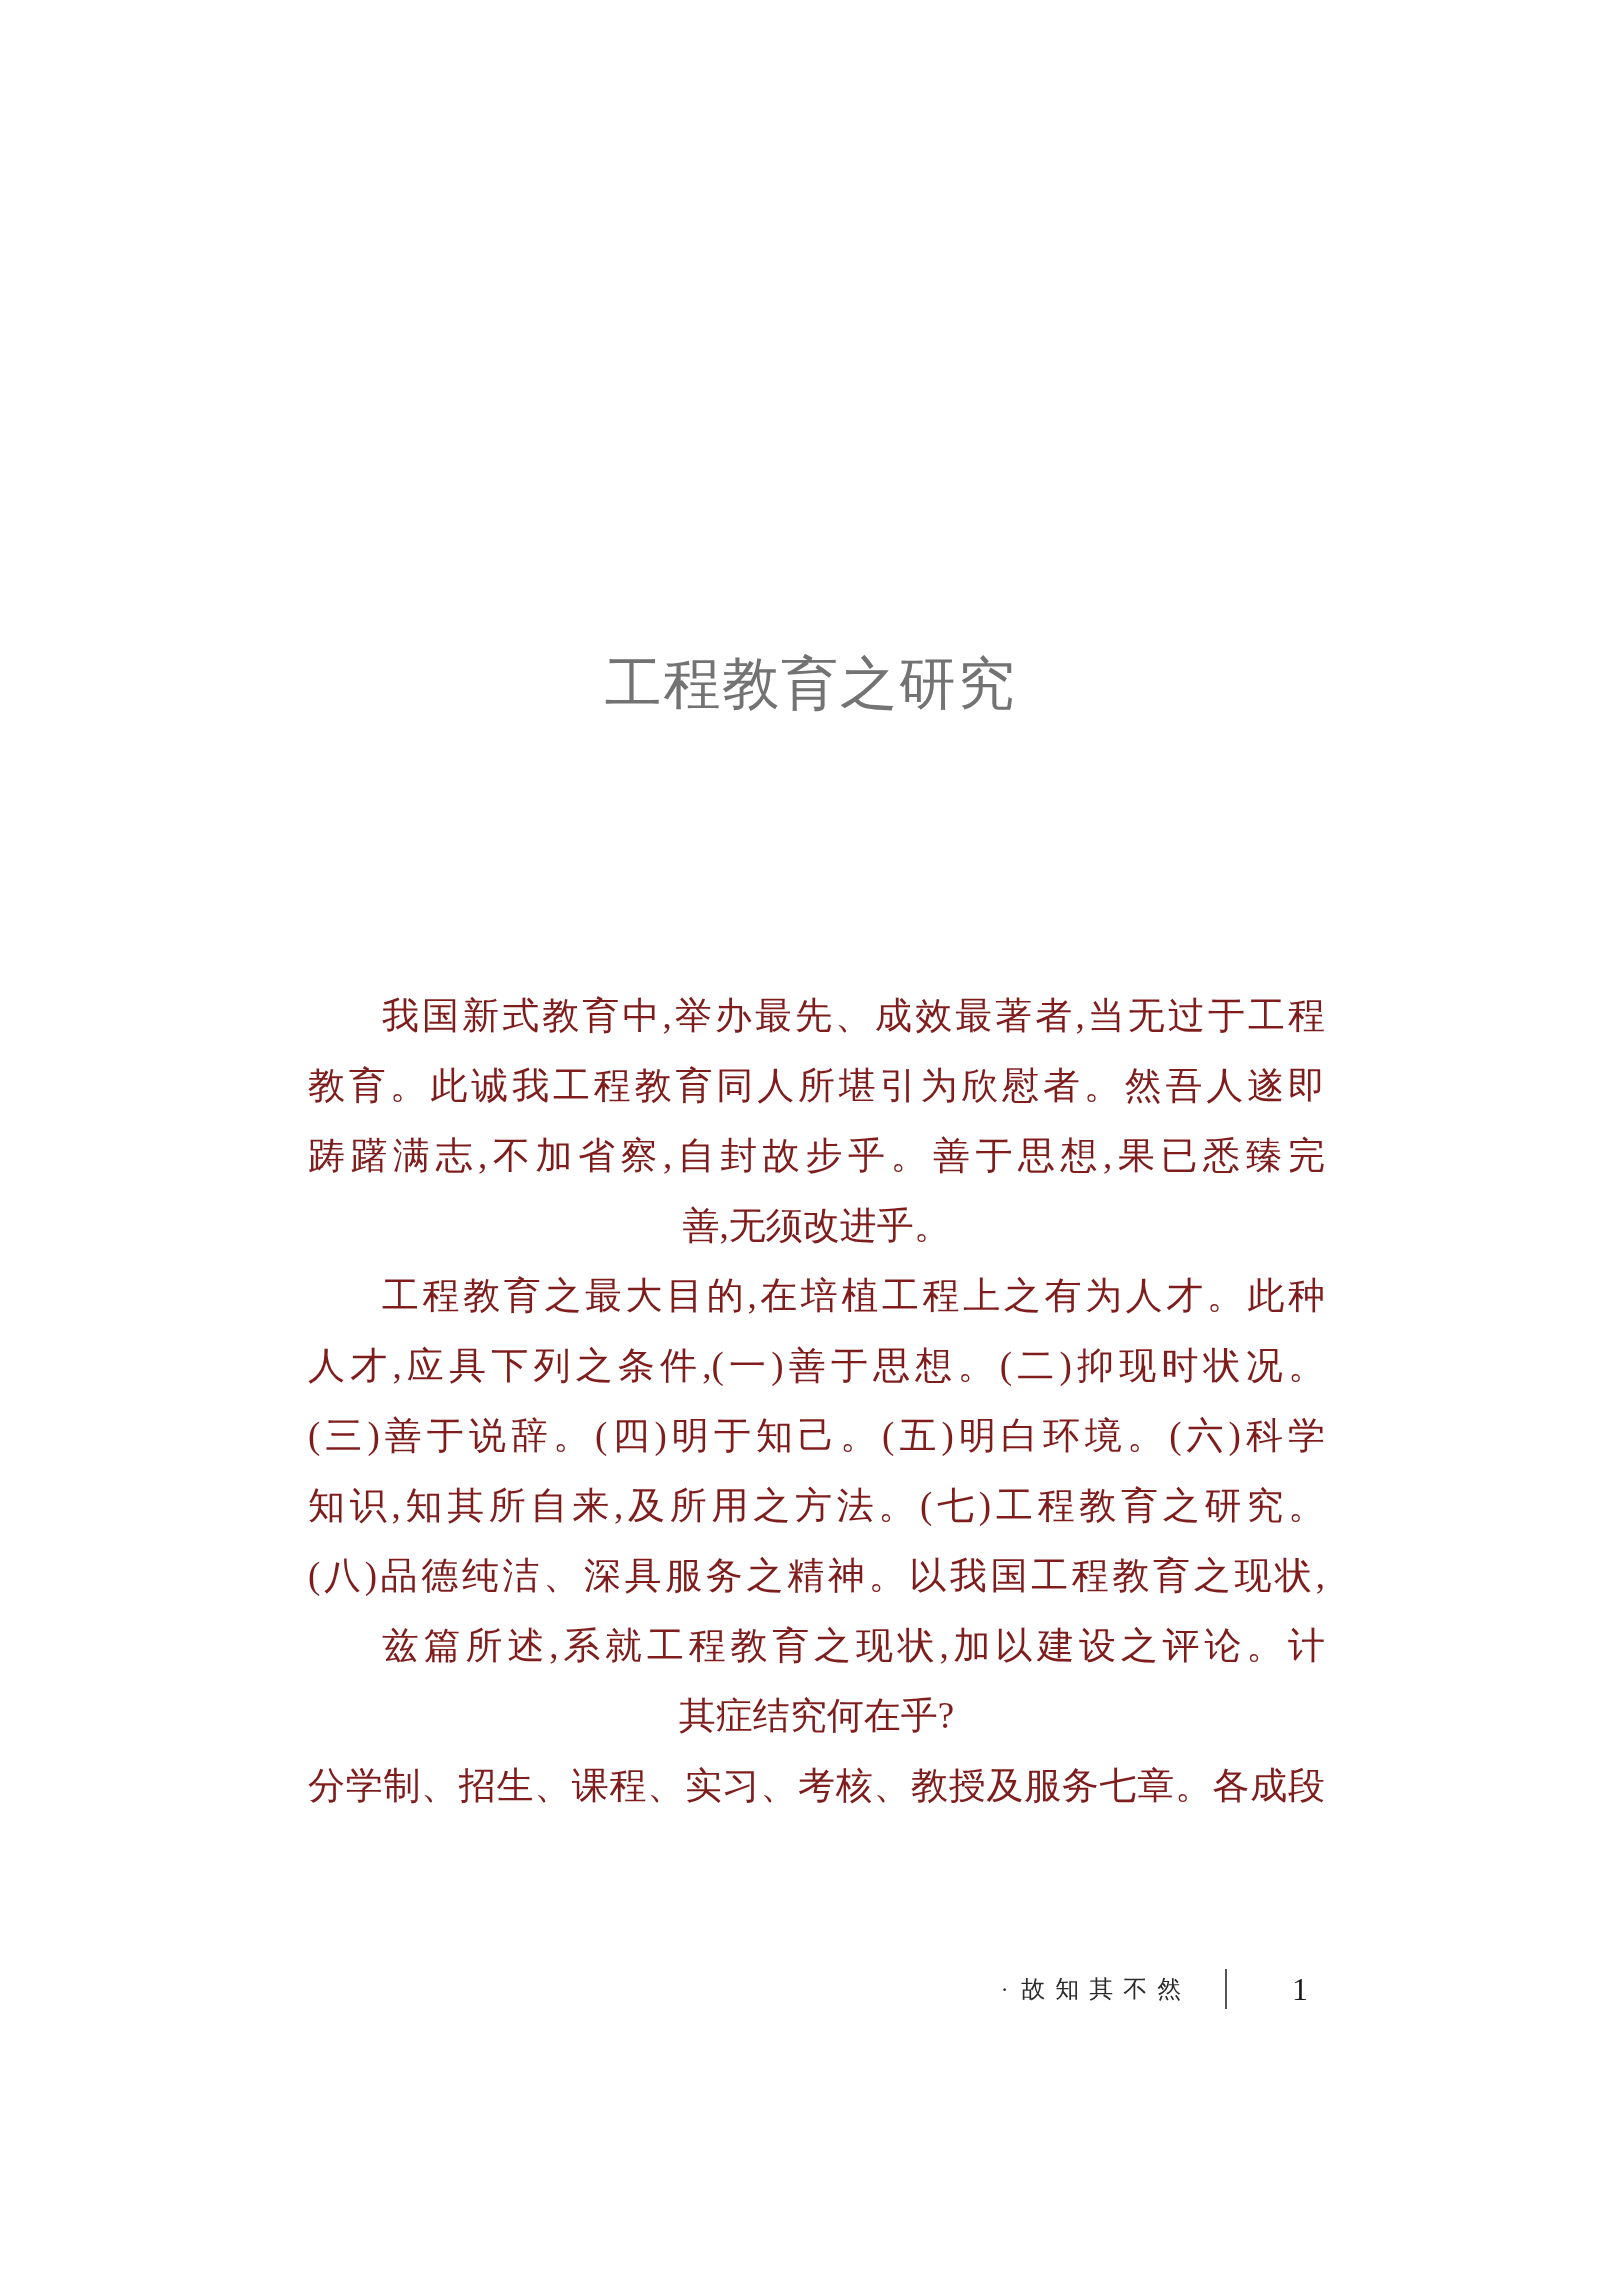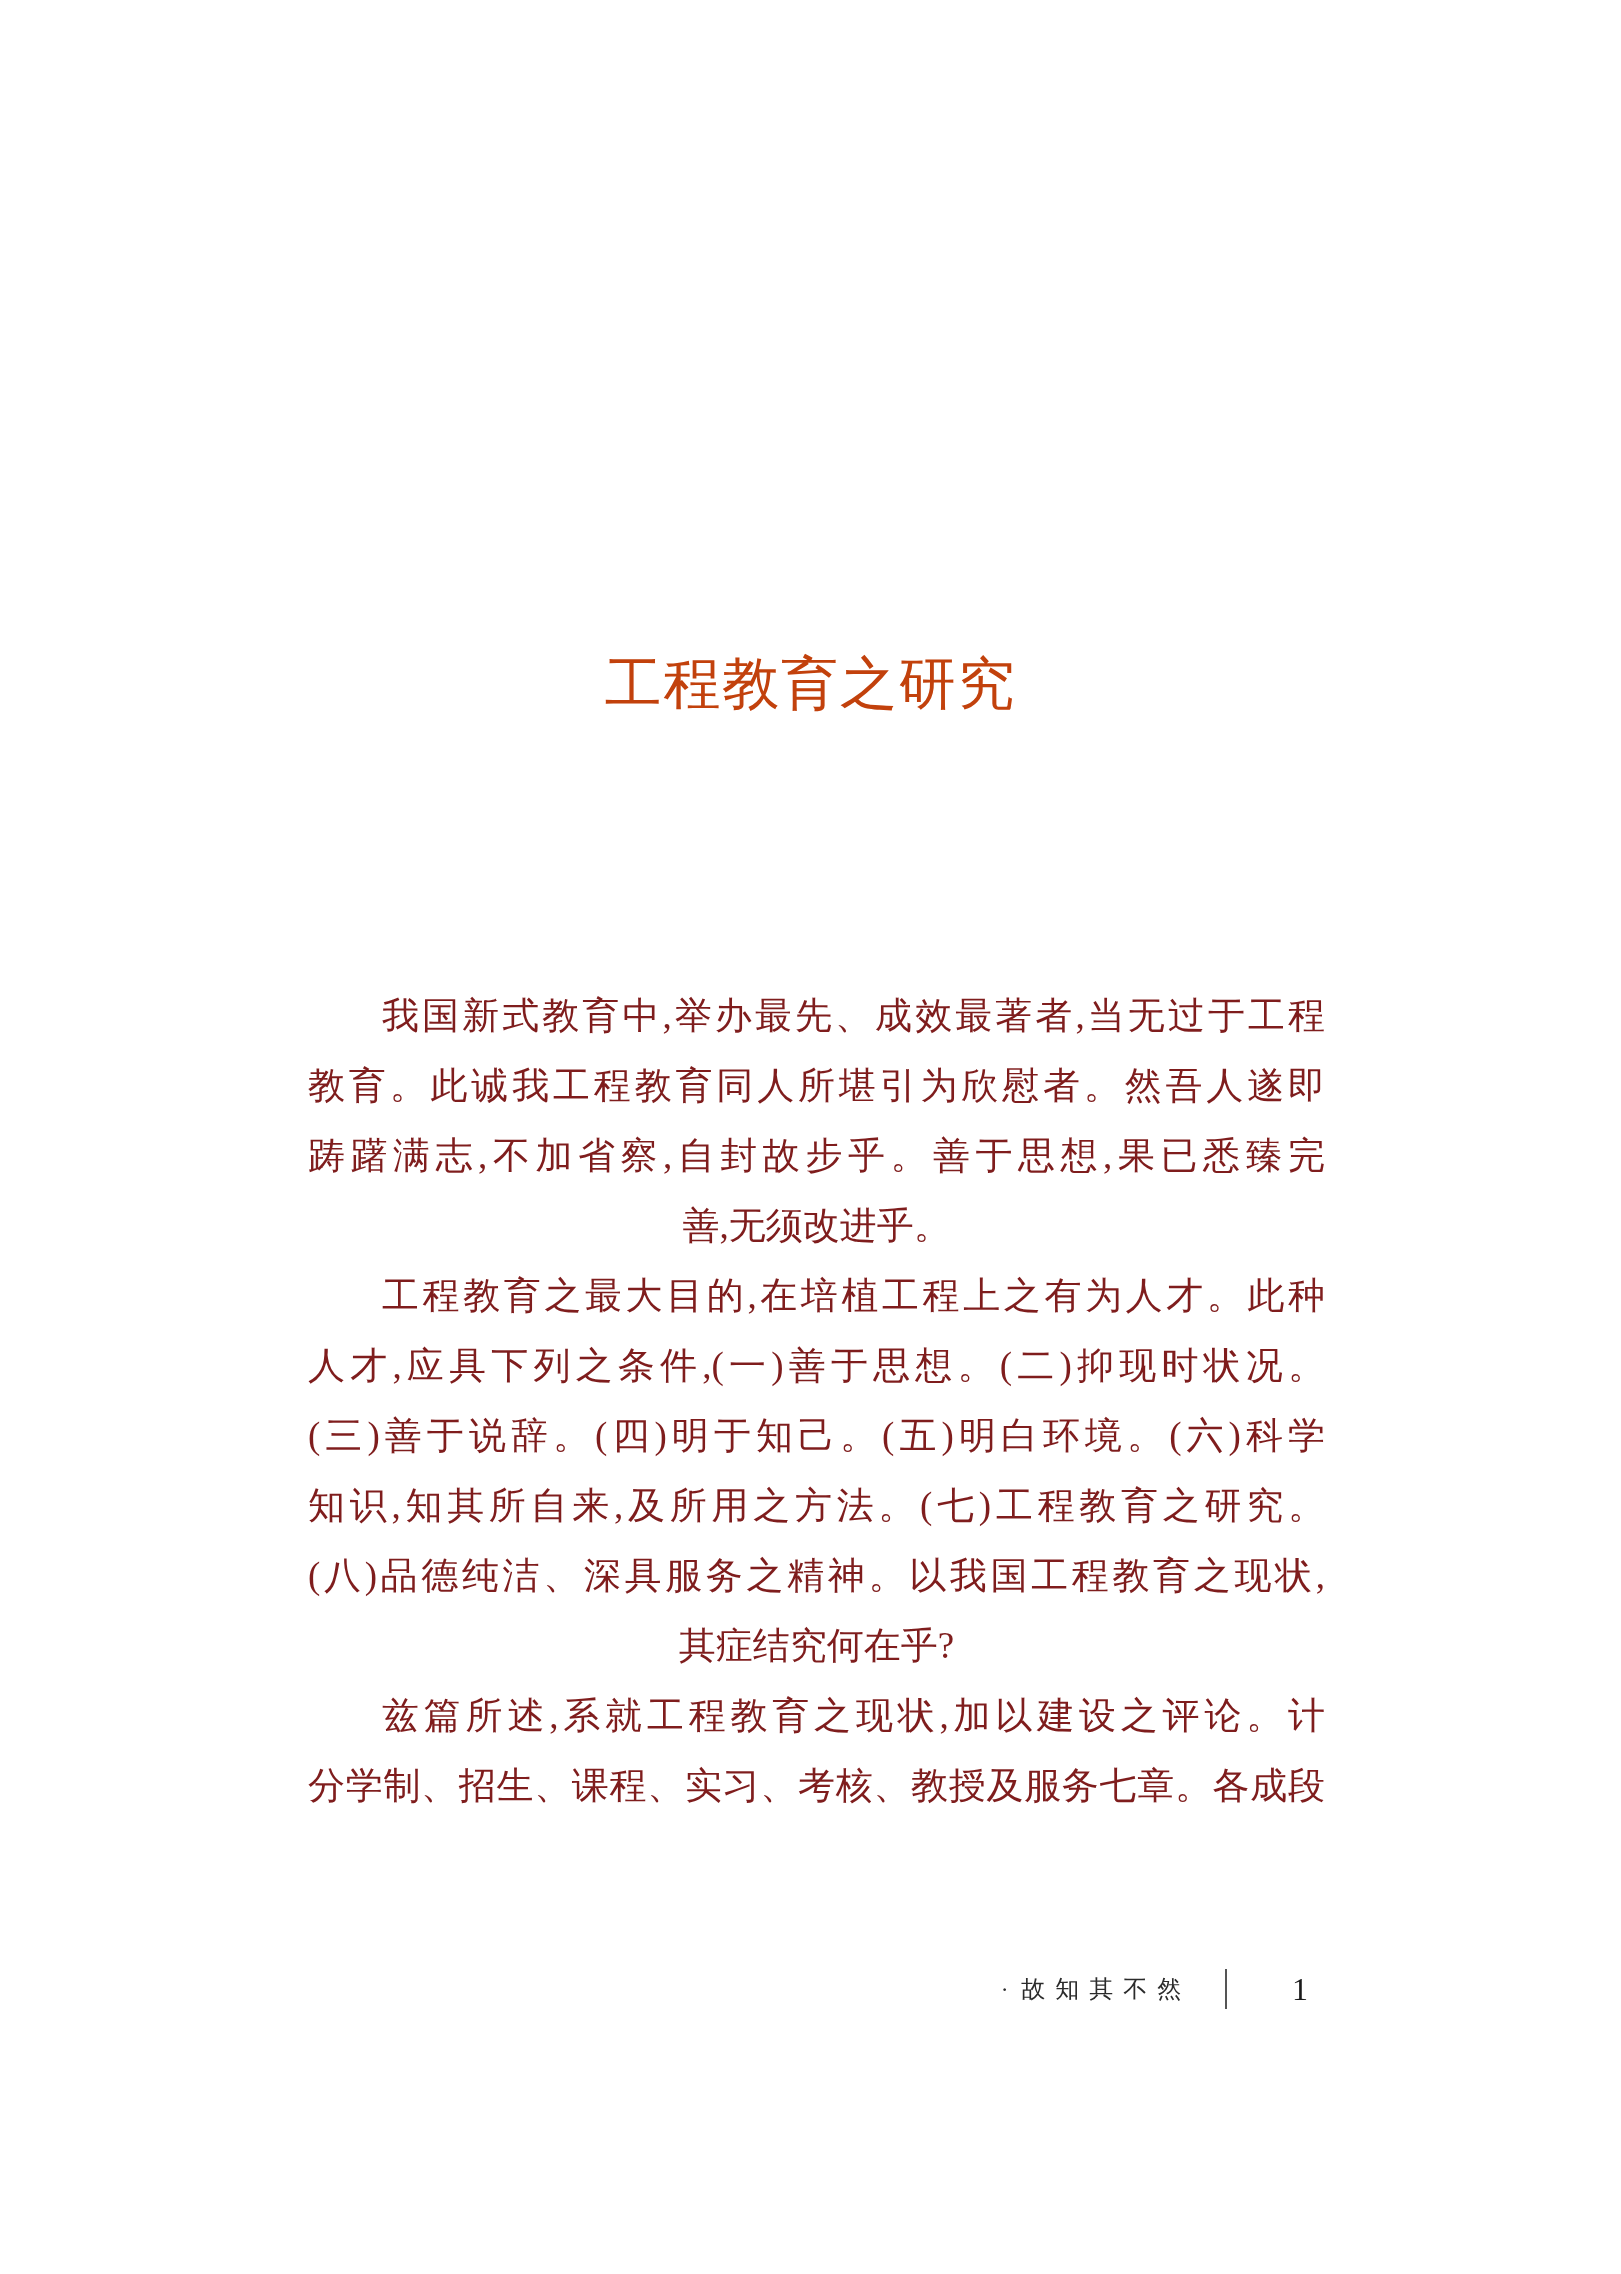--- a/index.html
+++ b/index.html
@@ -19,21 +19,21 @@
   }
   .title {
     position: absolute;
     top: 646px;
     left: 0;
     width: 100%;
     text-align: center;
     font-size: 57px;
     font-weight: 500;
     letter-spacing: 1.8px;
-    color: #c2410c;
+    color: #737373;
     font-family: "Liberation Serif", serif;
   }
   .body-block {
     position: absolute;
     top: 981px;
     left: 308px;
     width: 1017px;
     font-size: 37px;
     line-height: 70px;
     color: #7f1d1d;
@@ -96,22 +96,22 @@
   <div class="body-block" id="article-body">
       <div class="line full indent">我国新式教育中,举办最先、成效最著者,当无过于工程</div>
       <div class="line full">教育。此诚我工程教育同人所堪引为欣慰者。然吾人遂即</div>
       <div class="line full">踌躇满志,不加省察,自封故步乎。善于思想,果已悉臻完</div>
       <div class="line">善,无须改进乎。</div>
       <div class="line full indent">工程教育之最大目的,在培植工程上之有为人才。此种</div>
       <div class="line full">人才,应具下列之条件,(一)善于思想。(二)抑现时状况。</div>
       <div class="line full">(三)善于说辞。(四)明于知己。(五)明白环境。(六)科学</div>
       <div class="line full">知识,知其所自来,及所用之方法。(七)工程教育之研究。</div>
       <div class="line full">(八)品德纯洁、深具服务之精神。以我国工程教育之现状,</div>
+      <div class="line full indent">兹篇所述,系就工程教育之现状,加以建设之评论。计</div>
       <div class="line">其症结究何在乎?</div>
-      <div class="line full indent">兹篇所述,系就工程教育之现状,加以建设之评论。计</div>
       <div class="line full">分学制、招生、课程、实习、考核、教授及服务七章。各成段</div>
     </div>
 
   <div class="footer">
     <span class="footer-marker">·</span>
     <span class="footer-title">故知其不然</span>
     <span class="footer-bar"></span>
     <span class="footer-page">1</span>
   </div>
 

